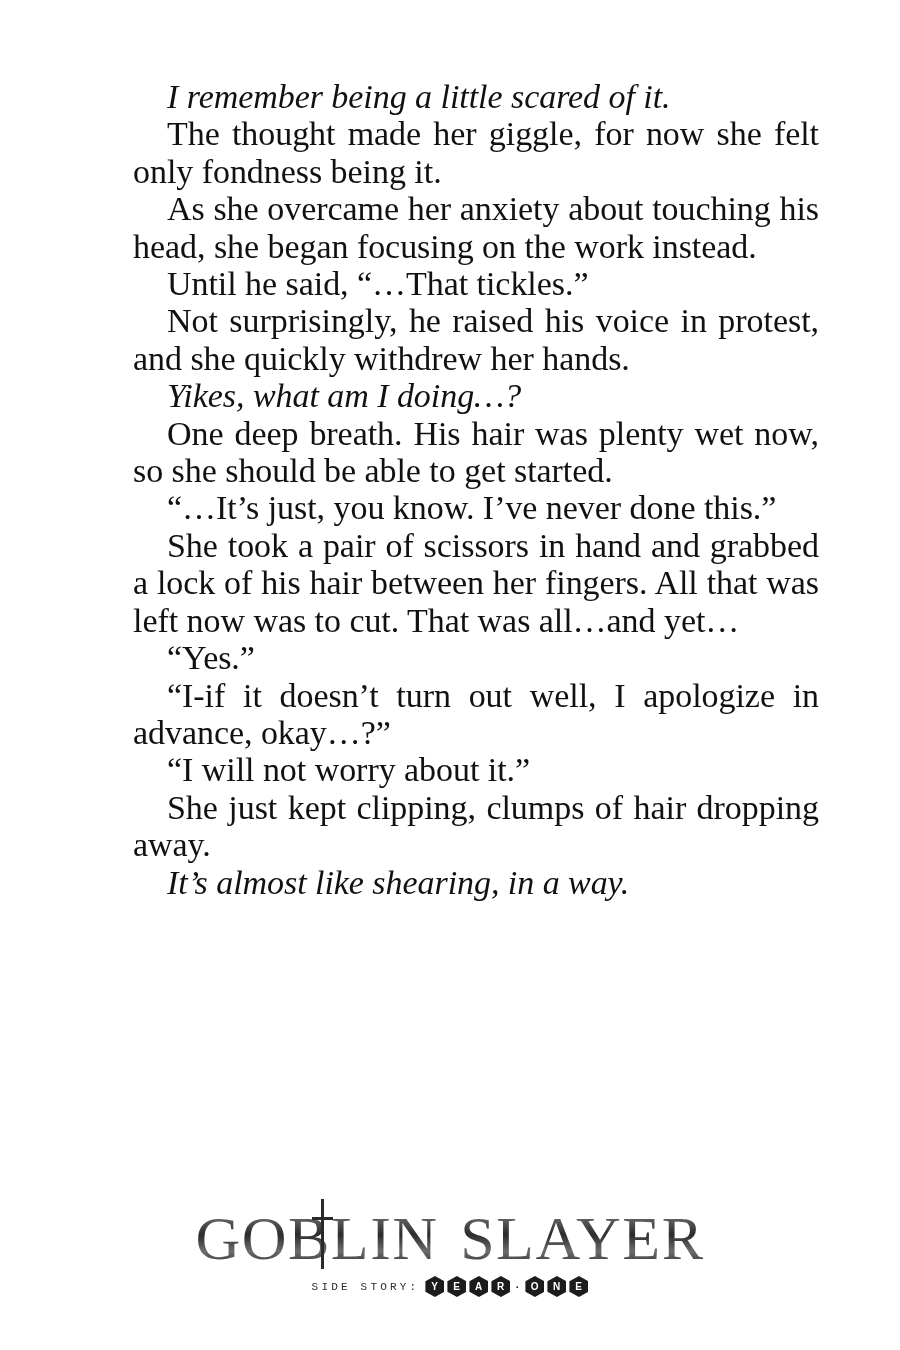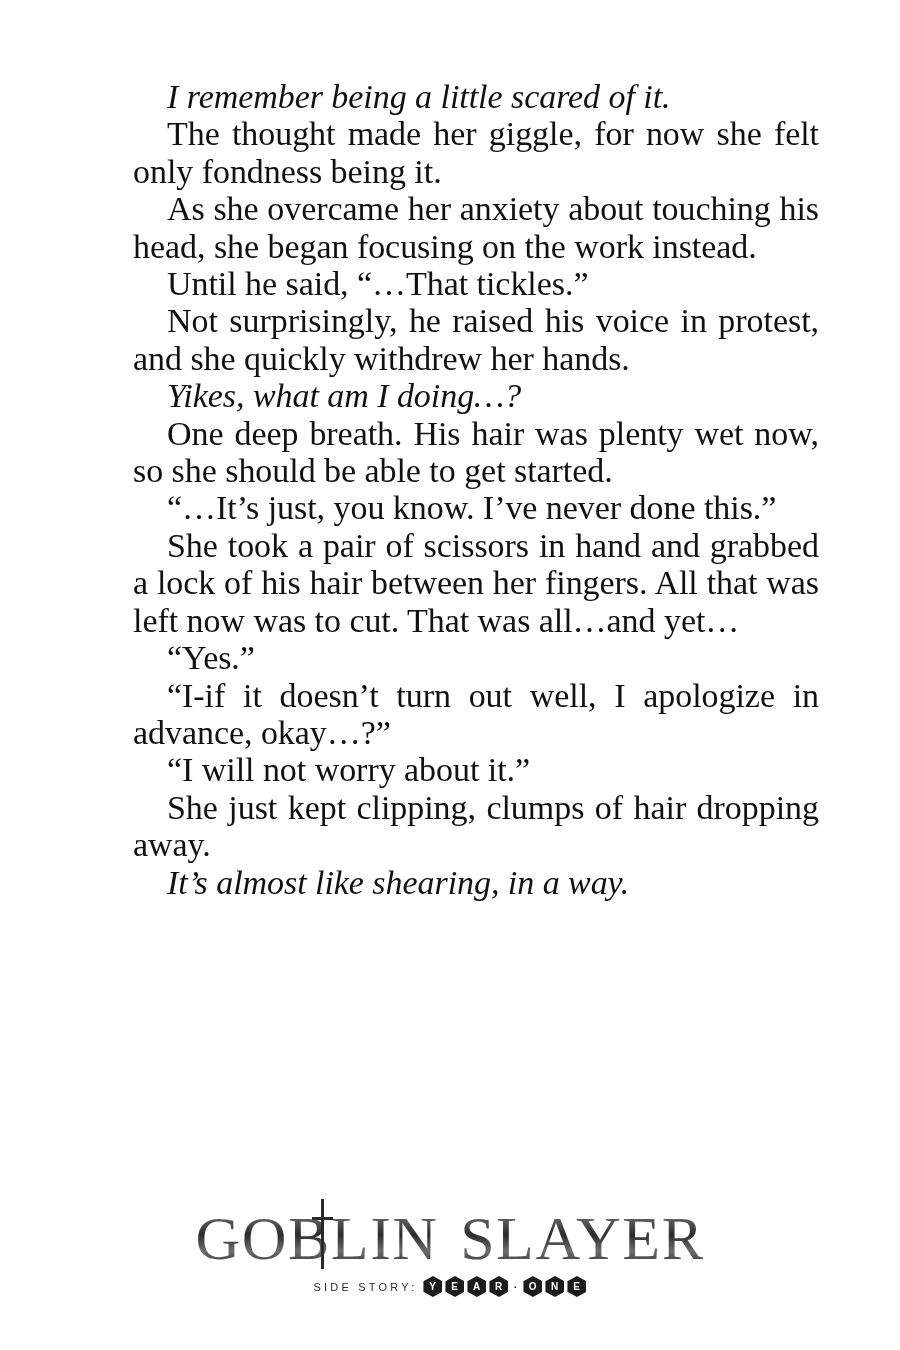--- a/index.html
+++ b/index.html
@@ -103,21 +103,21 @@
   .logo-sub {
     margin-top: 5px;
     display: flex;
     align-items: center;
     justify-content: center;
     gap: 6px;
     white-space: nowrap;
   }
 
   .logo-sub-label {
-    font-family: Liberation Sans, sans-serif;
+    font-family: Liberation Mono, monospace;
     font-size: 11px;
     letter-spacing: 3.2px;
     color: #2b2b2b;
     text-transform: uppercase;
   }
 
   .year-one {
     display: flex;
     align-items: center;
     gap: 3px;

